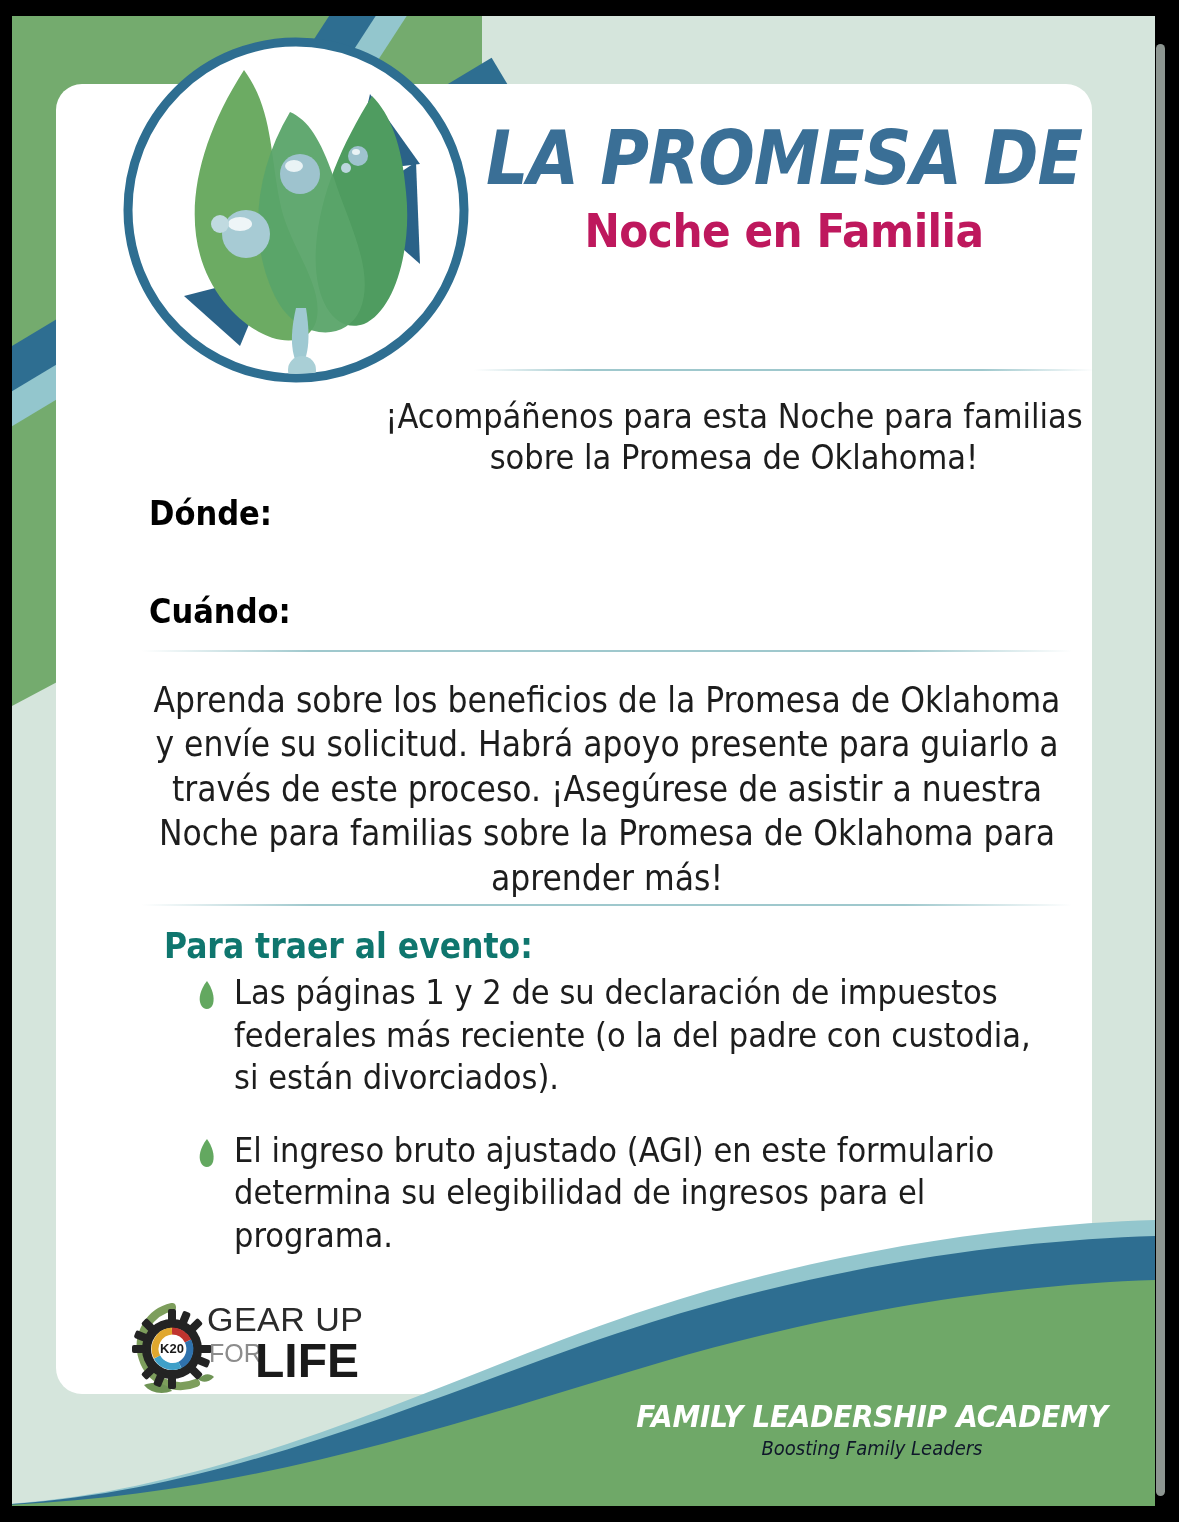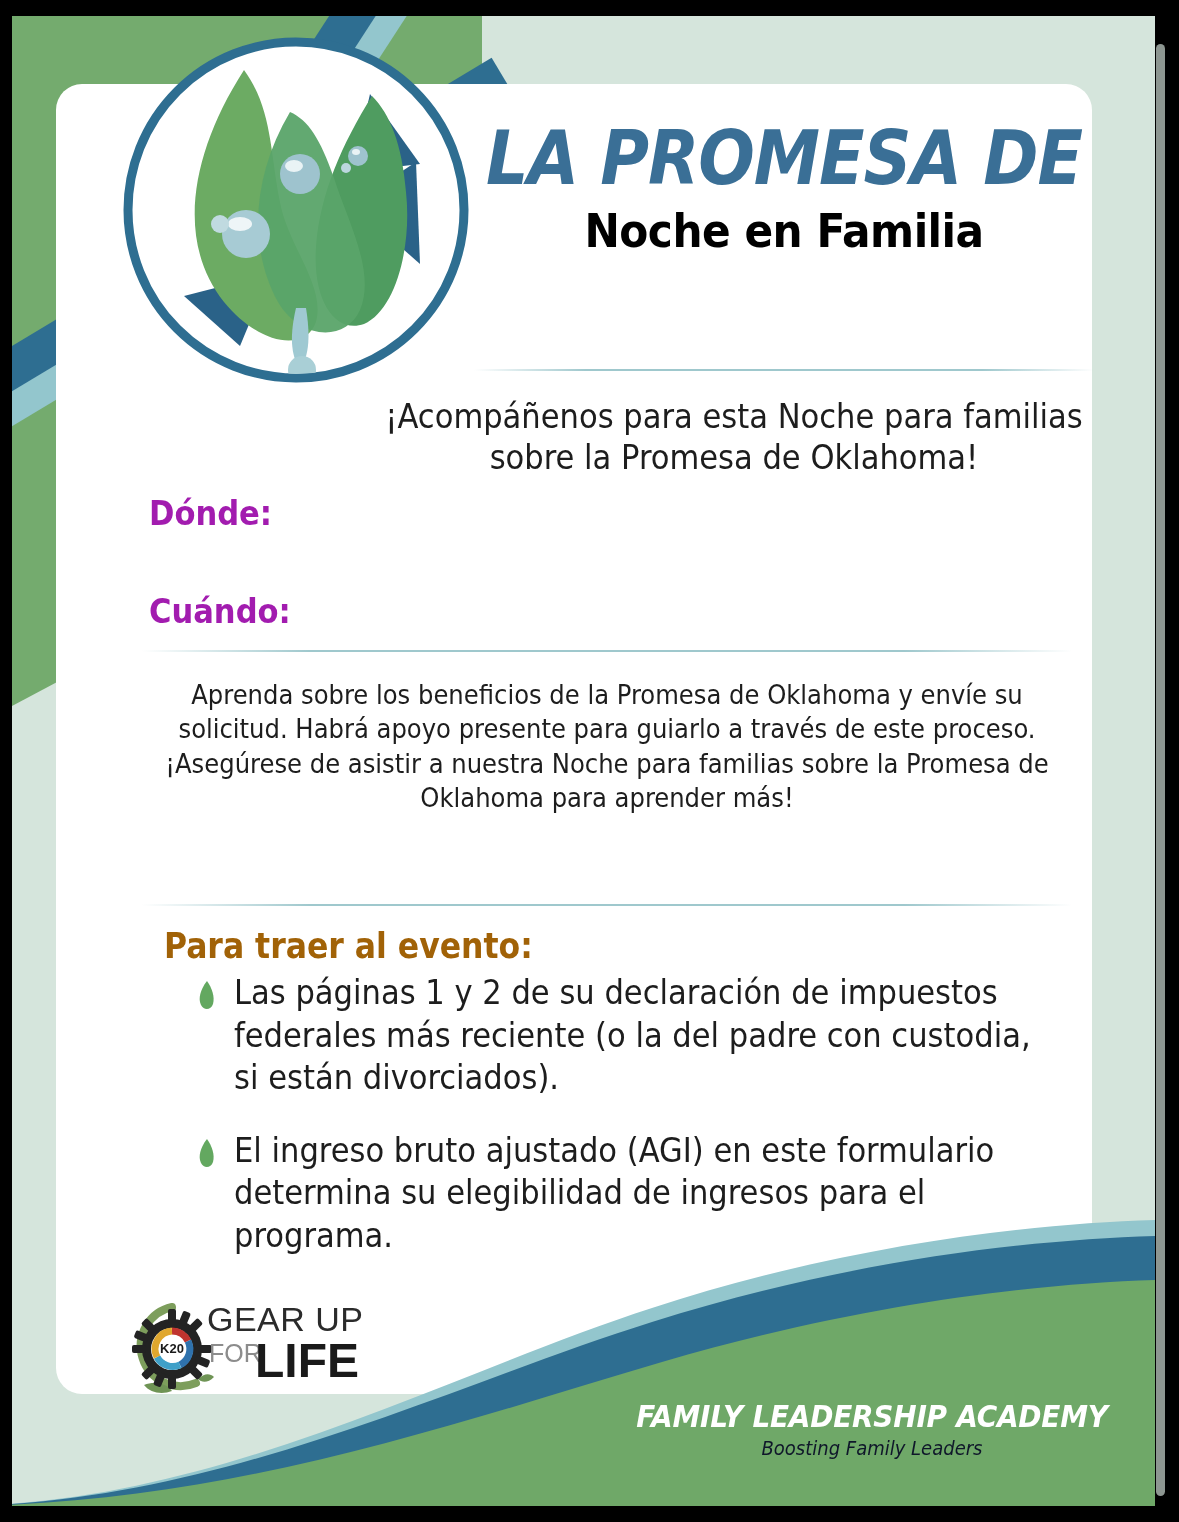--- a/index.html
+++ b/index.html
@@ -138,21 +138,21 @@
     font-style: italic;
     line-height: 0.93;
     letter-spacing: -1px;
     color: #3a6f96;
     white-space: pre-line;
   }
   .title-sub {
     margin-top: 10px;
     font-size: 47px;
     font-weight: bold;
-    color: #000000;
+    color: #be185d;
     letter-spacing: -0.5px;
   }
 
   .rule {
     height: 2px;
     background: linear-gradient(to right, rgba(160,200,205,0), #9fc8cd 18%, #9fc8cd 82%, rgba(160,200,205,0));
     border: 0;
   }
   .rule-title {
     position: absolute;
@@ -174,21 +174,21 @@
     z-index: 5;
     white-space: pre-line;
   }
 
   
   .field {
     position: absolute;
     left: 137px;
     font-size: 34px;
     font-weight: bold;
-    color: #a21caf;
+    color: #000000;
     z-index: 5;
   }
   .field-where { top: 477px; }
   .field-when  { top: 575px; }
   .field-value {
     font-weight: normal;
     color: #1d1d1d;
     margin-left: 8px;
   }
 
@@ -199,41 +199,41 @@
     width: 930px;
     z-index: 5;
   }
 
   .body-para {
     position: absolute;
     left: 130px;
     top: 662px;
     width: 930px;
     text-align: center;
-    font-size: 27px;
+    font-size: 35px;
     line-height: 1.27;
     color: #1d1d1d;
     z-index: 5;
   }
 
   .rule-low {
     position: absolute;
     left: 130px;
     top: 888px;
     width: 930px;
     z-index: 5;
   }
 
   .bring-heading {
     position: absolute;
     left: 152px;
     top: 910px;
     font-size: 35px;
     font-weight: bold;
-    color: #a16207;
+    color: #0f766e;
     z-index: 5;
   }
 
   .bullets {
     position: absolute;
     left: 186px;
     top: 955px;
     width: 850px;
     z-index: 5;
   }

